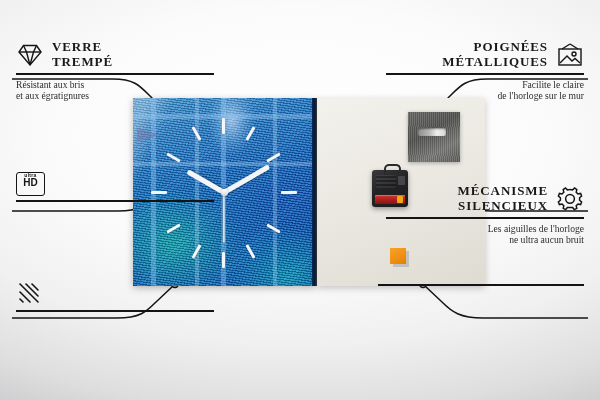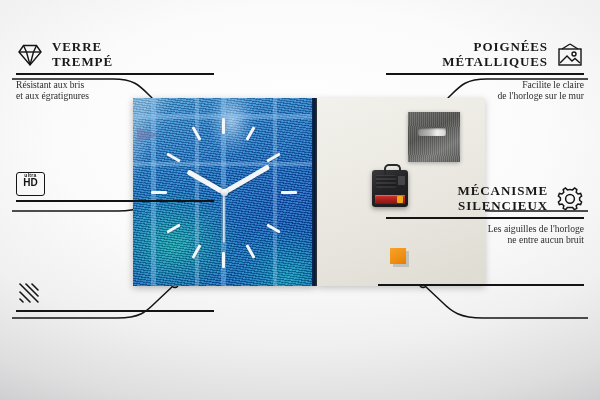--- a/index.html
+++ b/index.html
@@ -263,20 +263,20 @@
             <g stroke="#141414" stroke-width="1.5" fill="none">
           <path d="M14 3.5 L16.6 3.9 L18.6 2 L20.8 3.6 L20.2 6.2 L22 8 L24.6 7.4 L25.6 10 L23.6 11.8 L23.6 14.2 L25.6 16 L24.6 18.6 L22 18 L20.2 19.8 L20.8 22.4 L18.3 23.6 L16.6 21.6 L14 21.6"></path>
           <path d="M14 3.5 L11.4 3.9 L9.4 2 L7.2 3.6 L7.8 6.2 L6 8 L3.4 7.4 L2.4 10 L4.4 11.8 L4.4 14.2 L2.4 16 L3.4 18.6 L6 18 L7.8 19.8 L7.2 22.4 L9.7 23.6 L11.4 21.6 L14 21.6"></path>
           <circle cx="14" cy="12.8" r="4.4"></circle>
         </g>
           </svg>
       </span>
     </div>
     <div class="rule"></div>
     <div class="cal-sub">Les aiguilles de l'horloge
-ne entre aucun bruit</div>
+ne ultra aucun bruit</div>
   </div>
 
   <div class="callout right" id="c-entretoise" style="width:206px;left:378px;">
     <div class="rule"></div>
   </div>
 
 </div>
 
 </body></html>

